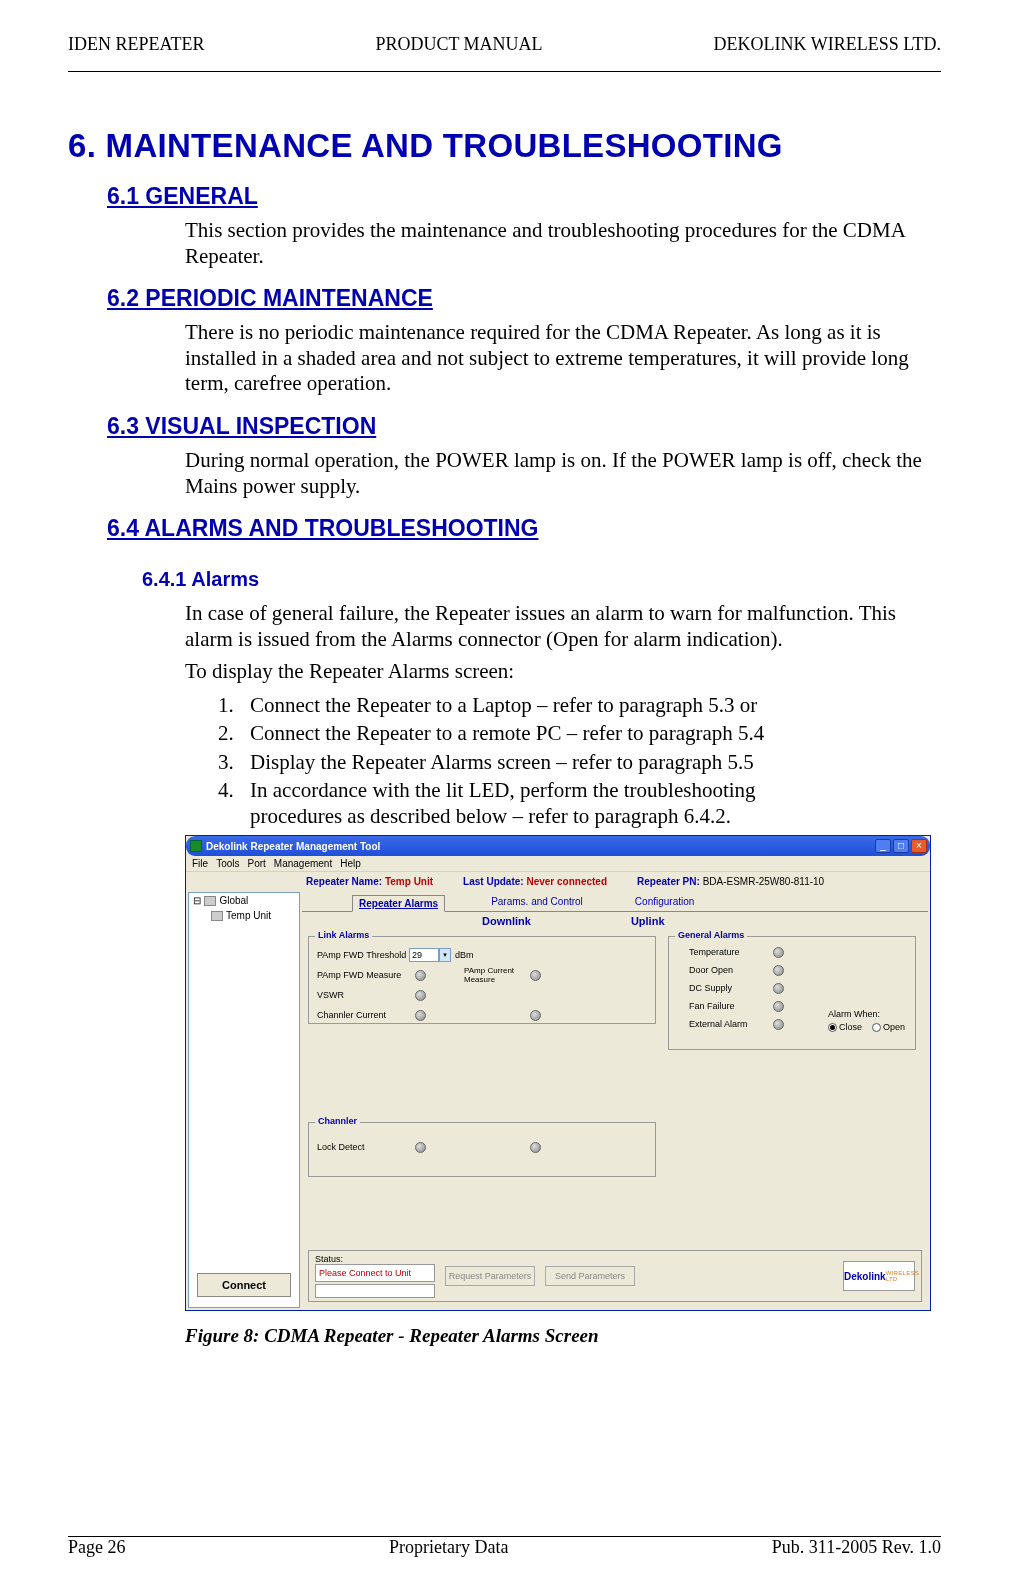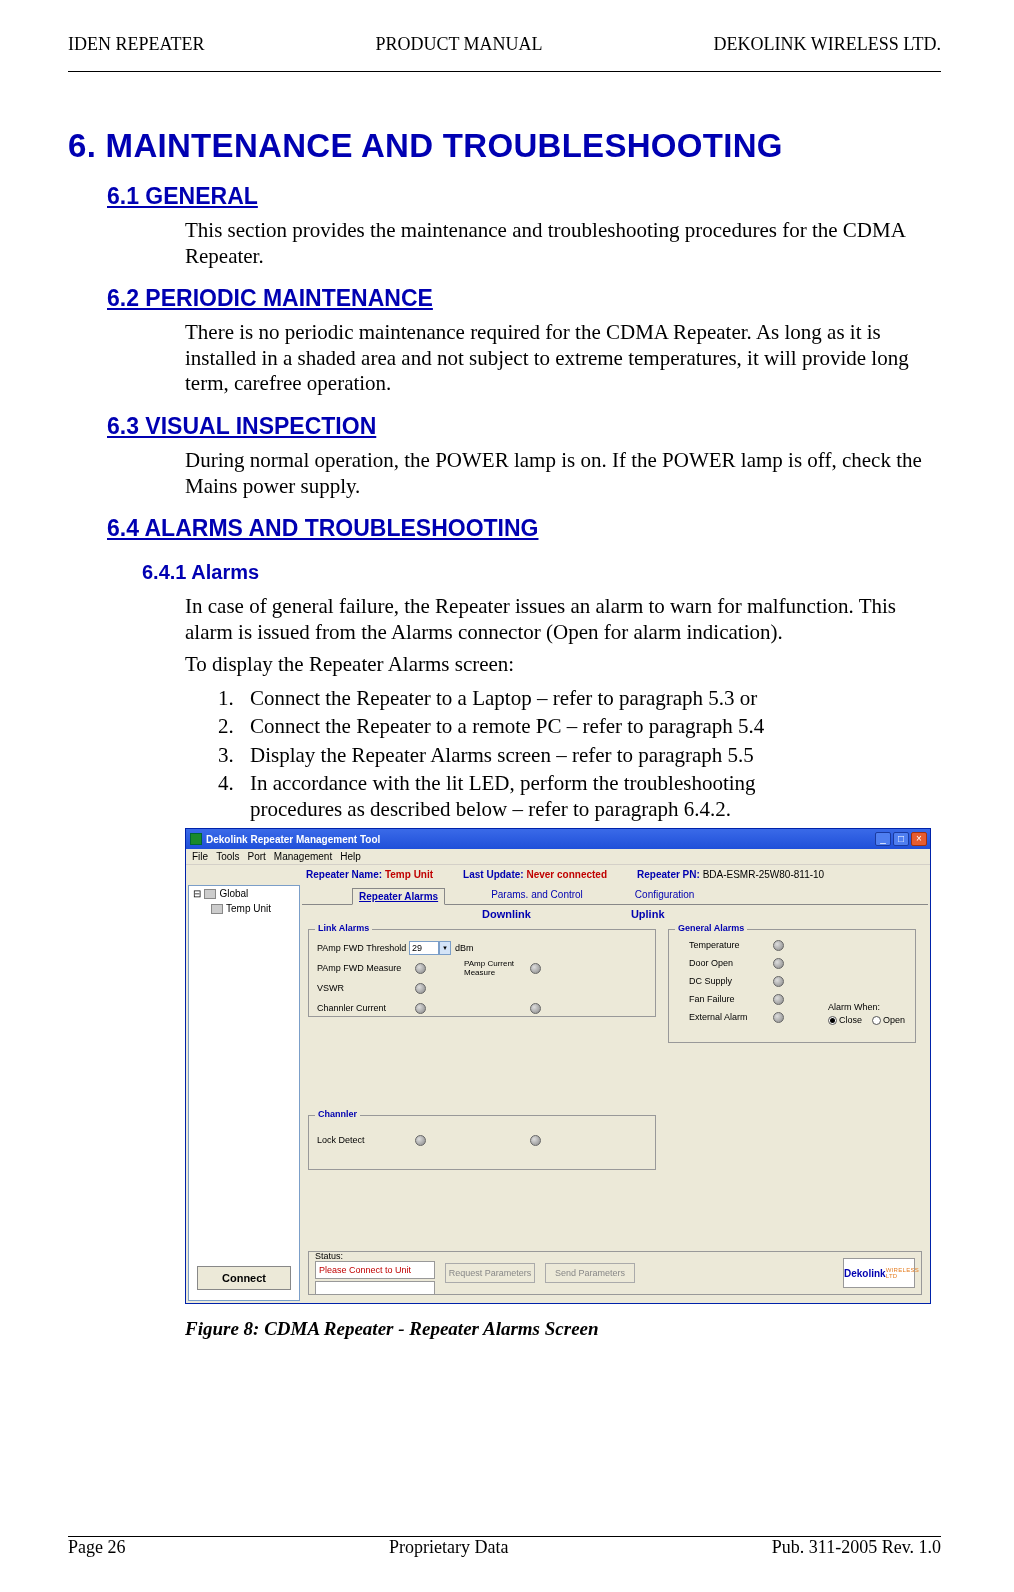--- a/index.html
+++ b/index.html
@@ -44,21 +44,21 @@
     margin-top: 16px;
     margin-bottom: 8px;
     text-decoration: underline;
   }
   .h3 {
     font-family: Arial, Helvetica, sans-serif;
     font-weight: bold;
     color: #0000b2;
     font-size: 20px;
     margin-left: 74px;
-    margin-top: 19px;
+    margin-top: 26px;
     margin-bottom: 10px;
   }
   .body-para {
     font-size: 21px;
     margin-left: 117px;
     margin-right: 0;
     line-height: 1.22;
     margin-bottom: 7px;
   }
   .list {
@@ -106,20 +106,21 @@
     position: relative;
     overflow: hidden;
   }
   .titlebar {
     height: 20px;
     background: linear-gradient(#3a6ae8,#1f4fd9);
     display: flex;
     align-items: center;
     justify-content: space-between;
     padding: 0 3px 0 4px;
+    border-radius: 9px;
   }
   .titlebar-left { display:flex; align-items:center; gap:4px; }
   .title-icon {
     width:12px; height:12px; background:#1a8a2a; border:1px solid #063;
   }
   .title-text { color:#fff; font-weight:bold; font-size:10px; }
   .win-btns { display:flex; gap:2px; }
   .win-btn {
     width:16px; height:14px; background:#4f7ef0; border:1px solid #1a3aa0;
     color:#fff; font-size:10px; line-height:12px; text-align:center;
@@ -227,21 +228,21 @@
     width:9px; height:9px; border:1px solid #555; border-radius:50%;
     display:inline-block; vertical-align:middle; margin-right:2px;
     background:#fff;
   }
   .radio.checked::after {
     content:""; display:block; width:5px; height:5px; background:#000;
     border-radius:50%; margin:1px auto;
   }
 
   .status-bar {
-    position:absolute; bottom:6px; left:6px; right:6px; height:44px;
+    position:absolute; bottom:6px; left:6px; right:6px; height:52px;
     border:1px solid #999; background:#ece9d8;
     display:flex; align-items:center; padding:4px 6px; gap:10px;
   }
   .status-left { font-size:9px; }
   .status-box {
     border:1px solid #999; background:#fff; width:120px; height:14px;
     font-size:9px; color:#c00000; padding:8px 3px;
     display:flex; align-items:center;
   }
   .status-empty {

